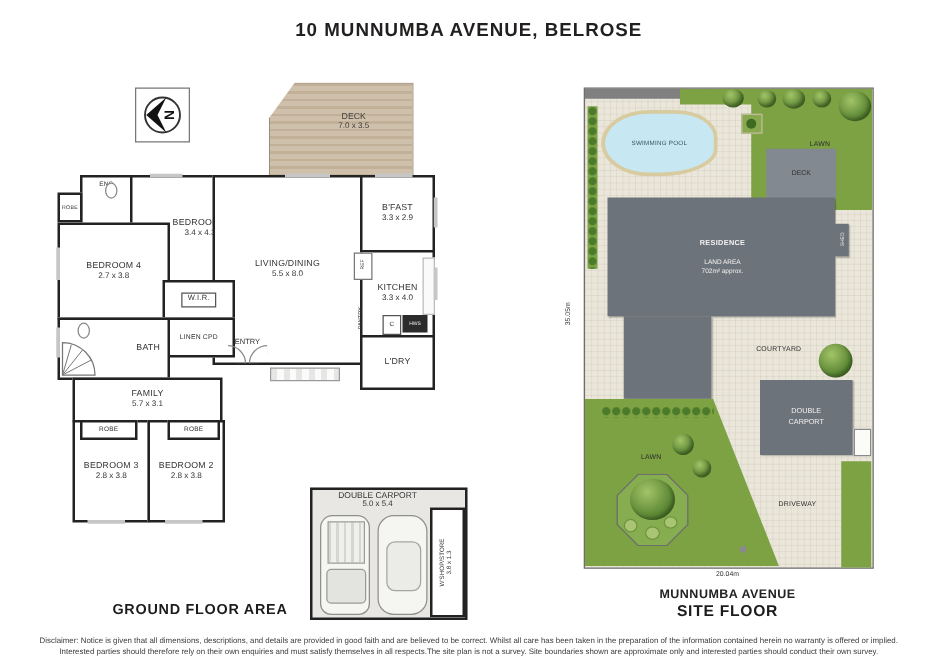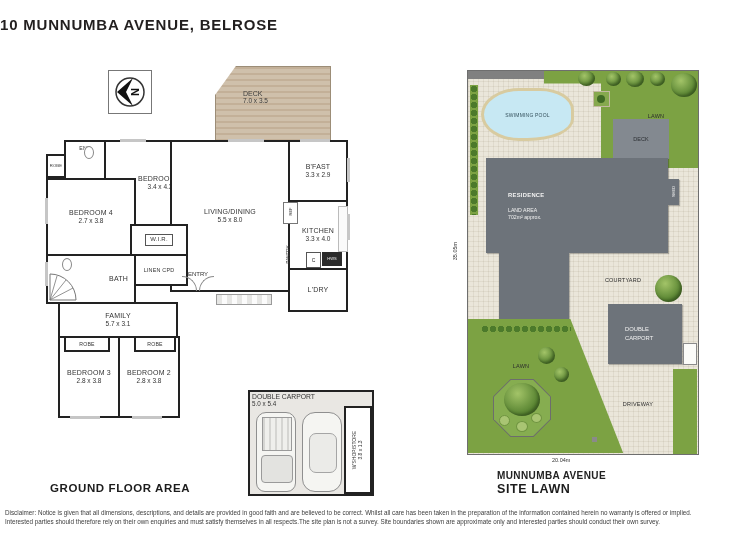--- a/index.html
+++ b/index.html
@@ -1,19 +1,19 @@
 <!DOCTYPE html>
 <html><head>
 <meta charset="utf-8">
 <style>
   html,body{margin:0;padding:0;}
   body{width:750px;height:535px;position:relative;background:#ffffff;
        font-family:"Liberation Sans",sans-serif;color:#1e1e1e;overflow:hidden;}
   .abs{position:absolute;}
-  .ctr{}
+  .ctr{text-align:center;}
   
   .room{position:absolute;background:#fff;border:2px solid #222;box-sizing:border-box;
         display:flex;flex-direction:column;align-items:center;justify-content:center;text-align:center;}
   .room .rname{font-size:7px;letter-spacing:.2px;color:#333;line-height:1.25;}
   .room .rdims{font-size:6.5px;color:#333;line-height:1.2;}
   .sm .rname{font-size:5.2px;}
   .window{position:absolute;background:#c6c6c6;}
   .vlabel{position:absolute;transform:rotate(-90deg);transform-origin:center;
           white-space:nowrap;text-align:center;font-size:4.5px;color:#333;}
   .deckfp{position:absolute;left:215px;top:66px;width:114px;height:74px;
@@ -232,18 +232,18 @@
   <div class="bush" style="left:63px;top:342px;width:9px;height:8px;"></div>
 
   <div class="site-label" style="left:142px;top:330px;width:56px;">DRIVEWAY</div>
   <div class="abs lawn" style="left:205px;top:298px;width:24px;height:85px;"></div>
   <div class="abs" style="left:124px;top:366px;width:5px;height:5px;background:#8a8a8a;"></div>
 </div>
 
 <div class="abs" style="left:415px;top:248px;width:80px;transform:rotate(-90deg);transform-origin:center;text-align:center;font-size:5.5px;color:#333;">35.05m</div>
 <div class="abs ctr" style="left:552px;top:457px;width:60px;font-size:5.5px;color:#333;">20.04m</div>
 <div class="abs ctr street" style="left:497px;top:470px;width:170px;">MUNNUMBA AVENUE</div>
-<div class="abs ctr siteplan-cap" style="left:497px;top:482px;width:170px;">SITE LAWN</div>
+<div class="abs ctr siteplan-cap" style="left:497px;top:482px;width:170px;">SITE FLOOR</div>
 
 <div class="abs ctr disc" style="left:5px;top:509px;width:740px;">
   <div>Disclaimer: Notice is given that all dimensions, descriptions, and details are provided in good faith and are believed to be correct. Whilst all care has been taken in the preparation of the information contained herein no warranty is offered or implied.</div>
   <div>Interested parties should therefore rely on their own enquiries and must satisfy themselves in all respects.The site plan is not a survey. Site boundaries shown are approximate only and interested parties should conduct their own survey.</div>
 </div>
 
 </body></html>

